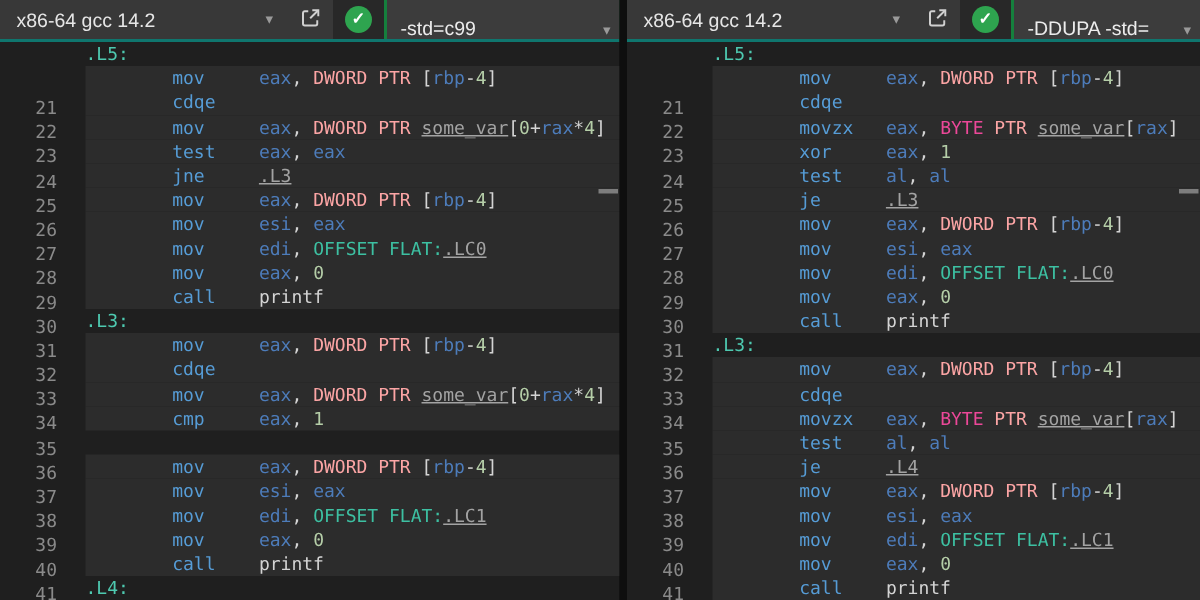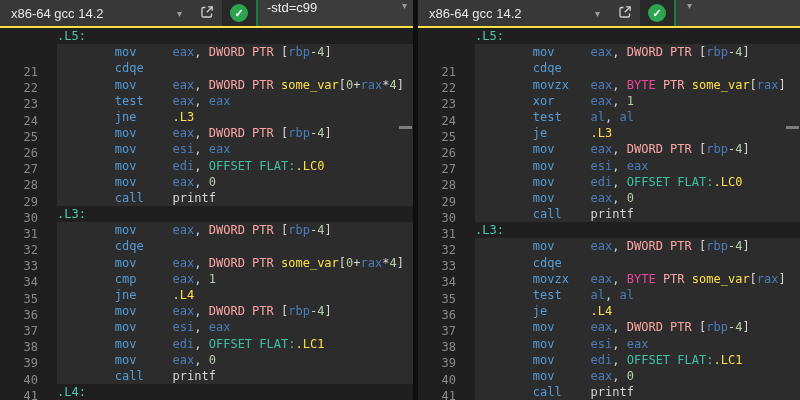--- a/index.html
+++ b/index.html
@@ -6,53 +6,53 @@
   html,body { width:800px; height:400px; overflow:hidden; background:#0e0e0e;
               font-family:"Liberation Sans", sans-serif; }
   .app { display:flex; width:800px; height:400px; }
   .pane { background:#1f1f1f; display:flex; flex-direction:column; overflow:hidden; }
   .pane.left  { width:413px; }
   .divider { width:5px; background:#0e0e0e; }
   .pane.right { width:382px; }
 
   
   .hdr { height:28px; flex:0 0 28px; background:#15803d; display:flex; align-items:stretch;
-         border-bottom:2px solid #fde047; color:#e6e6e6; font-size:13px; }
+         border-bottom:2px solid #0f766e; color:#e6e6e6; font-size:13px; }
   .picker { flex:0 0 192px; display:flex; align-items:center; background:#383838;
             padding:0 8px 0 11px; cursor:pointer; }
   .picker .name { flex:1; white-space:nowrap; overflow:hidden; }
   .chev { color:#9a9a9a; font-size:10px; padding:0 2px; }
   .iconbtn { flex:0 0 30px; display:flex; align-items:center; justify-content:center;
              background:#383838; border:none; cursor:pointer; }
   .status { flex:0 0 34px; display:flex; align-items:center; justify-content:center;
             background:#282828; }
   .okcirc { width:18px; height:18px; border-radius:50%; background:#2ea44f; color:#fff;
             display:flex; align-items:center; justify-content:center; font-size:11px;
             font-weight:bold; line-height:1; }
-  .opts { flex:1; display:flex; align-items:flex-start; background:#3c3c3c; margin-left:2px;
+  .opts { flex:1; display:flex; align-items:flex-end; background:#3c3c3c; margin-left:2px;
           padding:0 4px 0 9px; overflow:hidden; }
   .opts .optval { flex:1; white-space:nowrap; overflow:hidden; color:#ececec; }
 
   
   .editor { position:relative; flex:1; overflow:hidden;
             font-family:"DejaVu Sans Mono","Liberation Mono",monospace;
             font-size:12px; }
   .row { display:flex; height:16.2px; line-height:16.2px; white-space:pre; }
   .row .ln { flex:0 0 57px; padding-right:19px; text-align:right; color:#8a8a8a;
              background:#4c1d95;margin-top:36px; }
   .row .code { flex:1; color:#d4d4d4; }
   .row.hl .code { background:#2c2c2c; }
 
   .mne { color:#569cd6; }
   .reg { color:#4d7cba; }
   .kwr { color:#fca5a5; }
   .kwg { color:#ec4899; }
   .kwt { color:#3dc0a2; }
   .lbl { color:#4ec9b0; }
-  .lnk { color:#fde047; cursor:pointer; }
+  .lnk { color:#a3a3a3; text-decoration:underline; cursor:pointer; }
   .num { color:#b5cea8; }
   .pln { color:#d4d4d4; }
   .sp  { color:#d4d4d4; }
 
   .ruler-marker { position:absolute; right:1px; top:98px; width:13px; height:3px;
                   background:#7d7d7d; }
 </style>
 </head>
 <body>
 
@@ -91,21 +91,21 @@
         <div class="row hl"><span class="ln">27</span><span class="code"><span class="sp">        </span><span class="mne">mov</span><span class="sp">     </span><span class="reg">eax</span><span class="pln">, </span><span class="kwr">DWORD PTR</span><span class="pln"> [</span><span class="reg">rbp</span><span class="pln">-</span><span class="num">4</span><span class="pln">]</span></span></div>
         <div class="row hl"><span class="ln">28</span><span class="code"><span class="sp">        </span><span class="mne">mov</span><span class="sp">     </span><span class="reg">esi</span><span class="pln">, </span><span class="reg">eax</span></span></div>
         <div class="row hl"><span class="ln">29</span><span class="code"><span class="sp">        </span><span class="mne">mov</span><span class="sp">     </span><span class="reg">edi</span><span class="pln">, </span><span class="kwt">OFFSET FLAT:</span><span class="lnk">.LC0</span></span></div>
         <div class="row hl"><span class="ln">30</span><span class="code"><span class="sp">        </span><span class="mne">mov</span><span class="sp">     </span><span class="reg">eax</span><span class="pln">, </span><span class="num">0</span></span></div>
         <div class="row hl"><span class="ln">31</span><span class="code"><span class="sp">        </span><span class="mne">call</span><span class="sp">    </span><span class="pln">printf</span></span></div>
         <div class="row"><span class="ln">32</span><span class="code"><span class="lbl">.L3:</span></span></div>
         <div class="row hl"><span class="ln">33</span><span class="code"><span class="sp">        </span><span class="mne">mov</span><span class="sp">     </span><span class="reg">eax</span><span class="pln">, </span><span class="kwr">DWORD PTR</span><span class="pln"> [</span><span class="reg">rbp</span><span class="pln">-</span><span class="num">4</span><span class="pln">]</span></span></div>
         <div class="row hl"><span class="ln">34</span><span class="code"><span class="sp">        </span><span class="mne">cdqe</span></span></div>
         <div class="row hl"><span class="ln">35</span><span class="code"><span class="sp">        </span><span class="mne">mov</span><span class="sp">     </span><span class="reg">eax</span><span class="pln">, </span><span class="kwr">DWORD PTR</span><span class="pln"> </span><span class="lnk">some_var</span><span class="pln">[</span><span class="num">0</span><span class="pln">+</span><span class="reg">rax</span><span class="pln">*</span><span class="num">4</span><span class="pln">]</span></span></div>
         <div class="row hl"><span class="ln">36</span><span class="code"><span class="sp">        </span><span class="mne">cmp</span><span class="sp">     </span><span class="reg">eax</span><span class="pln">, </span><span class="num">1</span></span></div>
-        <div class="row hl"><span class="ln">37</span><span class="code"><span class="sp">        </span><span class="mne">jne</span><span class="sp">     </span><span class="lnk">.L4</span></span></div>
+        <div class="row hl"><span class="ln">37</span></div>
         <div class="row hl"><span class="ln">38</span><span class="code"><span class="sp">        </span><span class="mne">mov</span><span class="sp">     </span><span class="reg">eax</span><span class="pln">, </span><span class="kwr">DWORD PTR</span><span class="pln"> [</span><span class="reg">rbp</span><span class="pln">-</span><span class="num">4</span><span class="pln">]</span></span></div>
         <div class="row hl"><span class="ln">39</span><span class="code"><span class="sp">        </span><span class="mne">mov</span><span class="sp">     </span><span class="reg">esi</span><span class="pln">, </span><span class="reg">eax</span></span></div>
         <div class="row hl"><span class="ln">40</span><span class="code"><span class="sp">        </span><span class="mne">mov</span><span class="sp">     </span><span class="reg">edi</span><span class="pln">, </span><span class="kwt">OFFSET FLAT:</span><span class="lnk">.LC1</span></span></div>
         <div class="row hl"><span class="ln">41</span><span class="code"><span class="sp">        </span><span class="mne">mov</span><span class="sp">     </span><span class="reg">eax</span><span class="pln">, </span><span class="num">0</span></span></div>
         <div class="row hl"><span class="ln">42</span><span class="code"><span class="sp">        </span><span class="mne">call</span><span class="sp">    </span><span class="pln">printf</span></span></div>
         <div class="row"><span class="ln">43</span><span class="code"><span class="lbl">.L4:</span></span></div>
         <div class="ruler-marker"></div>
     </div>
   </section>
 
@@ -123,20 +123,21 @@
             <path d="M5.5 2.5H3.2C2.5 2.5 2 3 2 3.7v7.1C2 11.5 2.5 12 3.2 12h7.1c.7 0 1.2-.5 1.2-1.2V8.5" stroke="#d0d0d0" stroke-width="1.3"></path>
             <path d="M8.2 1.8H12.2V5.8" stroke="#d0d0d0" stroke-width="1.3"></path>
             <path d="M12 2L6.8 7.2" stroke="#d0d0d0" stroke-width="1.3"></path>
           </svg>
         </span>
       </button>
       <div class="status">
         <span class="okcirc">✓</span>
       </div>
       <div class="opts">
+        <span class="optval">-DDUPA -std=</span>
         <span class="chev">▾</span>
       </div>
     </header>
     <div class="editor">
       <div class="row"><span class="ln">21</span><span class="code"><span class="lbl">.L5:</span></span></div>
         <div class="row hl"><span class="ln">22</span><span class="code"><span class="sp">        </span><span class="mne">mov</span><span class="sp">     </span><span class="reg">eax</span><span class="pln">, </span><span class="kwr">DWORD PTR</span><span class="pln"> [</span><span class="reg">rbp</span><span class="pln">-</span><span class="num">4</span><span class="pln">]</span></span></div>
         <div class="row hl"><span class="ln">23</span><span class="code"><span class="sp">        </span><span class="mne">cdqe</span></span></div>
         <div class="row hl"><span class="ln">24</span><span class="code"><span class="sp">        </span><span class="mne">movzx</span><span class="sp">   </span><span class="reg">eax</span><span class="pln">, </span><span class="kwg">BYTE</span><span class="pln"> </span><span class="kwr">PTR</span><span class="pln"> </span><span class="lnk">some_var</span><span class="pln">[</span><span class="reg">rax</span><span class="pln">]</span></span></div>
         <div class="row hl"><span class="ln">25</span><span class="code"><span class="sp">        </span><span class="mne">xor</span><span class="sp">     </span><span class="reg">eax</span><span class="pln">, </span><span class="num">1</span></span></div>
         <div class="row hl"><span class="ln">26</span><span class="code"><span class="sp">        </span><span class="mne">test</span><span class="sp">    </span><span class="reg">al</span><span class="pln">, </span><span class="reg">al</span></span></div>

